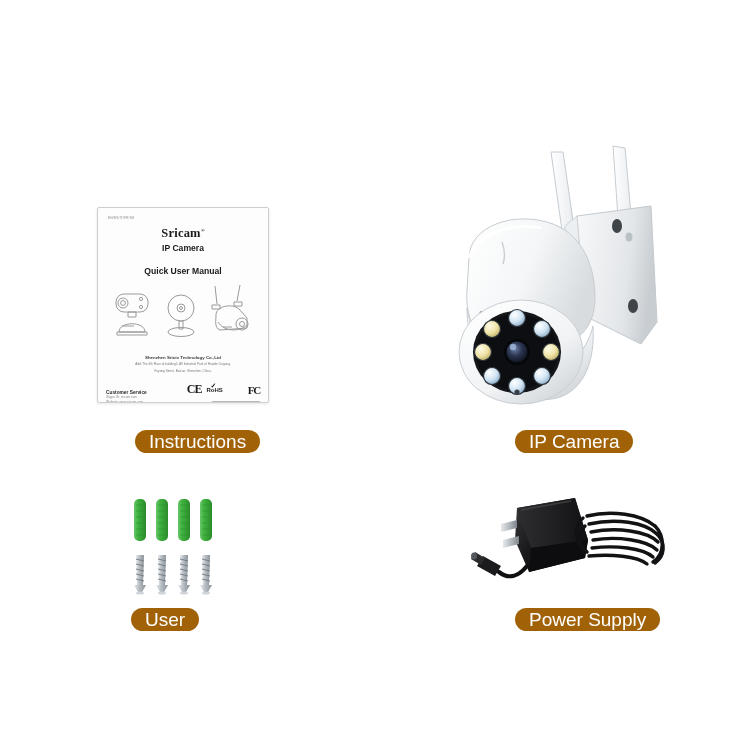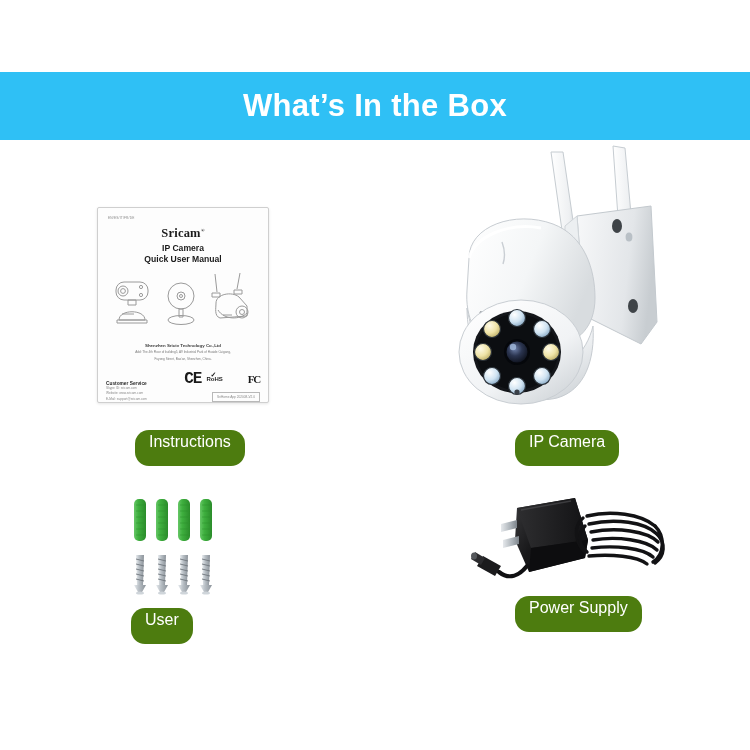--- a/index.html
+++ b/index.html
@@ -18,67 +18,64 @@
   .banner-title{
     color:#ffffff;font-size:31px;font-weight:bold;letter-spacing:.3px;
     font-family:"Liberation Sans",sans-serif;
   }
 
   
   .cell{position:absolute;}
   .cell-art{position:absolute;left:0;top:0;}
 
   .pill{
-    position:absolute;background:#4d7c0f;border-radius:14px;
-    color:#fff;font-size:16px;height:36px;line-height:23px;
+    position:absolute;background:#a16207;border-radius:14px;
+    color:#fff;font-size:19px;height:23px;line-height:23px;
     text-align:center;white-space:nowrap;padding:0 14px;
     font-family:"Liberation Sans",sans-serif;
   }
 
   
   .manual{
     position:absolute;left:97px;top:207px;width:172px;height:196px;
     background:#fdfdfd;border:1px solid #cfcfcf;border-radius:2px;
     box-shadow:0 1px 3px rgba(0,0,0,.10);
     box-sizing:border-box;padding:6px 8px;overflow:hidden;
   }
   .m-langs{font-size:3.2px;color:#8a8a8a;letter-spacing:.2px;margin:2px 0 6px 2px;}
   .m-brand{text-align:center;font-family:"Liberation Serif",serif;font-weight:bold;
            font-size:12.5px;color:#1a1a1a;letter-spacing:.2px;}
   .m-brand sup{font-size:5px;vertical-align:super;}
   .m-sub1{text-align:center;font-size:8.6px;font-weight:bold;color:#1a1a1a;margin-top:2px;}
-  .m-sub2{text-align:center;font-size:8.6px;font-weight:bold;color:#1a1a1a;margin-top:1px;}
+  .m-sub2{text-align:center;font-size:8.6px;font-weight:bold;color:#1a1a1a;margin-top:13px;}
 
   .m-figs{display:flex;justify-content:space-between;align-items:flex-end;
           margin:10px 4px 0 4px;height:58px;}
   .m-fig{flex:0 0 auto;}
 
   .m-company{text-align:center;font-size:4.4px;font-weight:bold;color:#3a3a3a;margin-top:11px;}
   .m-addr{text-align:center;font-size:3.1px;color:#7a7a7a;line-height:1.5;margin-top:2px;}
 
   .m-bottom{display:flex;justify-content:space-between;align-items:flex-end;margin-top:9px;}
   .m-cs-title{font-size:4.8px;font-weight:bold;color:#2a2a2a;}
   .m-cs-line{font-size:3.2px;color:#8a8a8a;line-height:1.75;}
   .m-certs{display:flex;align-items:center;gap:5px;}
-  .cert-ce{font-family:Liberation Mono, monospace;font-size:16px;font-weight:bold;color:#1a1a1a;letter-spacing:-1px;}
+  .cert-ce{font-family:Liberation Serif, serif;font-size:12px;font-weight:bold;color:#1a1a1a;letter-spacing:-1px;}
   .cert-rohs{font-size:6px;font-weight:bold;color:#1a1a1a;position:relative;}
   .cert-rohs .tick{position:absolute;left:4px;top:-5px;font-size:7px;}
   .cert-fc{font-family:"Liberation Serif",serif;font-size:11px;font-weight:bold;color:#1a1a1a;letter-spacing:-1.2px;margin-left:20px;}
   .m-appbox{border:.6px solid #b8b8b8;font-size:3.2px;color:#8a8a8a;
             padding:2px 4px;margin-top:4px;align-self:flex-end;white-space:nowrap;}
   .m-certcol{display:flex;flex-direction:column;align-items:flex-end;}
 </style>
 </head>
 <body>
 
 <div class="page">
 
-  <div class="banner">
-    <div class="banner-title">What’s In the Box</div>
-  </div>
 
   <div class="cell" style="left:0;top:0;width:370px;height:470px;">
 
     <div class="manual">
       <div class="m-langs">EN/ES/IT/FR/DE</div>
       <div class="m-brand">
         <span>Sricam</span><sup>®</sup>
       </div>
       <div class="m-sub1">IP Camera</div>
       <div class="m-sub2">Quick User Manual</div>
@@ -375,16 +372,16 @@
           <path d="M127 68 C150 65 178 68 188 77"></path>
           <path d="M124 76 C146 74 172 76 182 84"></path>
           <path d="M190 46 C200 56 200 74 188 82"></path>
           <path d="M192 54 C201 63 200 76 190 83"></path>
           <path d="M118 38 C108 46 110 62 120 72"></path>
           <path d="M120 46 C112 54 113 64 122 72"></path>
         </g>
       </svg>
     </div>
 
-    <div class="pill" style="left:145px;top:126px;text-align:center;">Power Supply</div>
+    <div class="pill" style="left:145px;top:138px;text-align:center;">Power Supply</div>
   </div>
 
 </div>
 
 </body></html>

